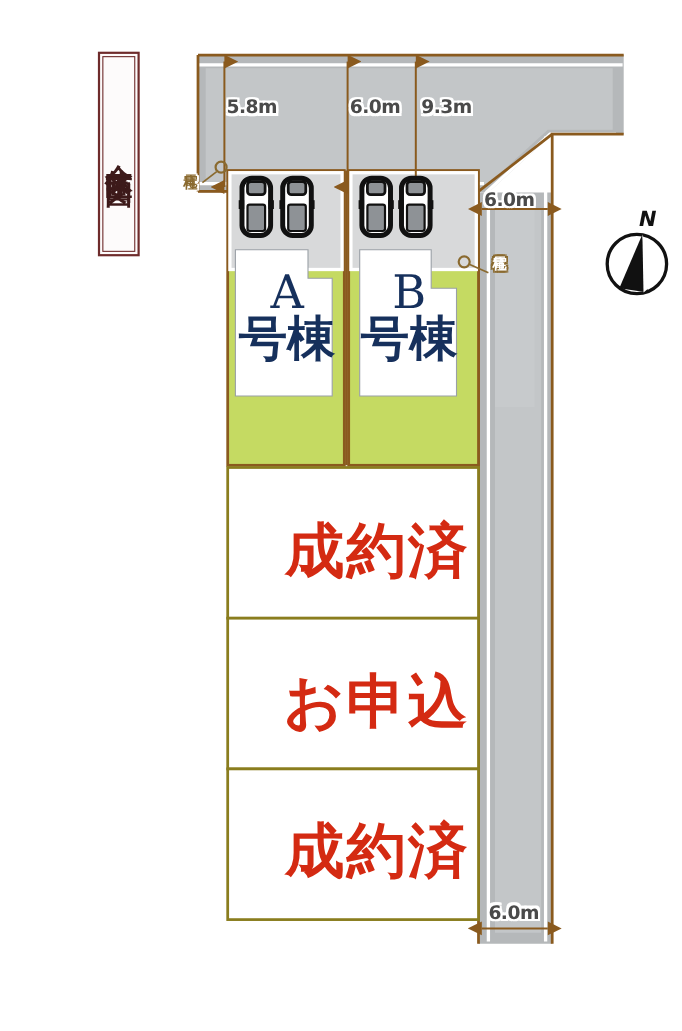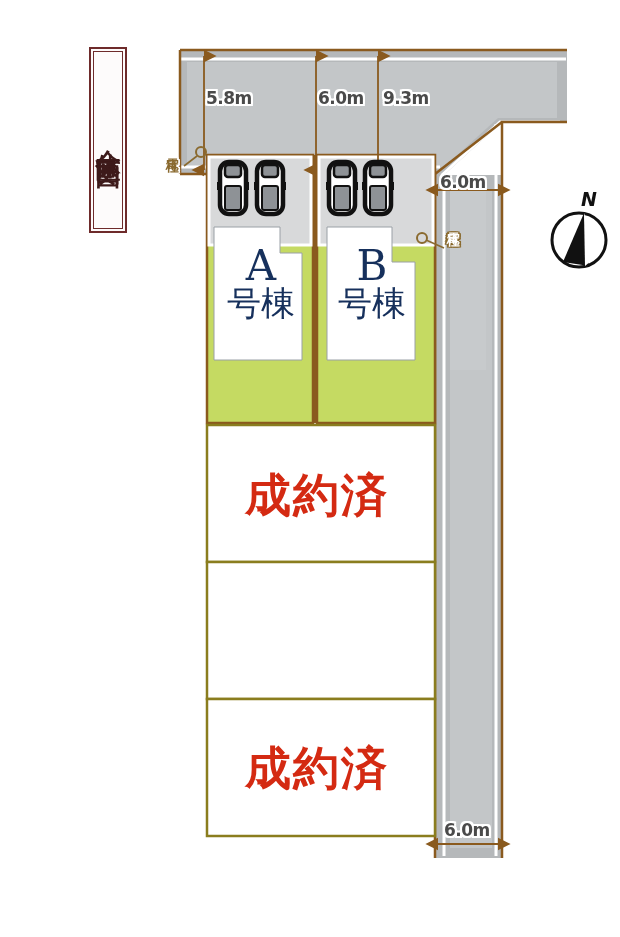--- a/index.html
+++ b/index.html
@@ -116,35 +116,35 @@
     line-height: 0.98;
     pointer-events: none;
   }
   .bldg-label .letter {
     display: block;
     font-size: 42px;
     font-weight: 400;
   }
   .bldg-label .suffix {
     display: block;
-    font-size: 34px;
-    font-weight: 400;
+    font-size: 44px;
+    font-weight: 700;
     letter-spacing: 0px;
     margin-top: 1px;
   }
   #label-a { left: 180px; top: 245px; }
   #label-b { left: 291px; top: 245px; }
 
   
   .status {
     position: absolute;
     width: 220px;
-    text-align: center;
+    text-align: right;
     font-family: "DejaVu Sans", "Liberation Sans", sans-serif;
-    font-size: 46px;
+    font-size: 54px;
     font-weight: 700;
     color: #d42a12;
     letter-spacing: 2px;
     white-space: nowrap;
   }
   #status-1 { left: 175px; top: 465px; }
   #status-2 { left: 175px; top: 602px; }
   #status-3 { left: 175px; top: 738px; }
 
   
@@ -338,19 +338,20 @@
   <div class="bldg-label" id="label-a">
     <span class="letter">A</span>
     <span class="suffix">号棟</span>
   </div>
   <div class="bldg-label" id="label-b">
     <span class="letter">B</span>
     <span class="suffix">号棟</span>
   </div>
 
   <span class="status" id="status-1">成約済</span>
+  <span class="status" id="status-2">お申込</span>
   <span class="status" id="status-3">成約済</span>
 
   <div class="compass">
     <span class="compass-n">N</span>
   </div>
 
 </div>
 
 </body></html>

